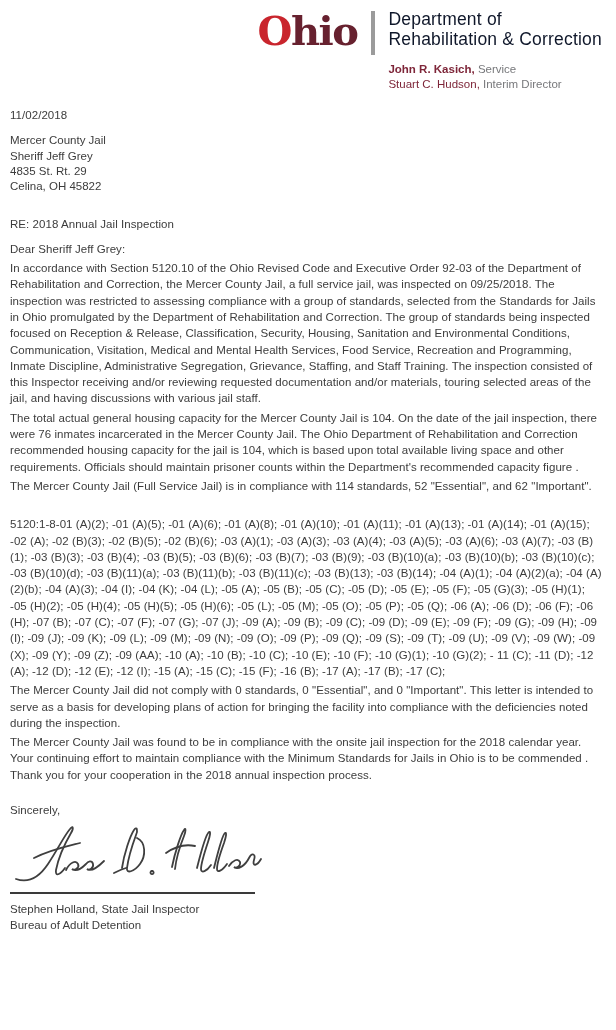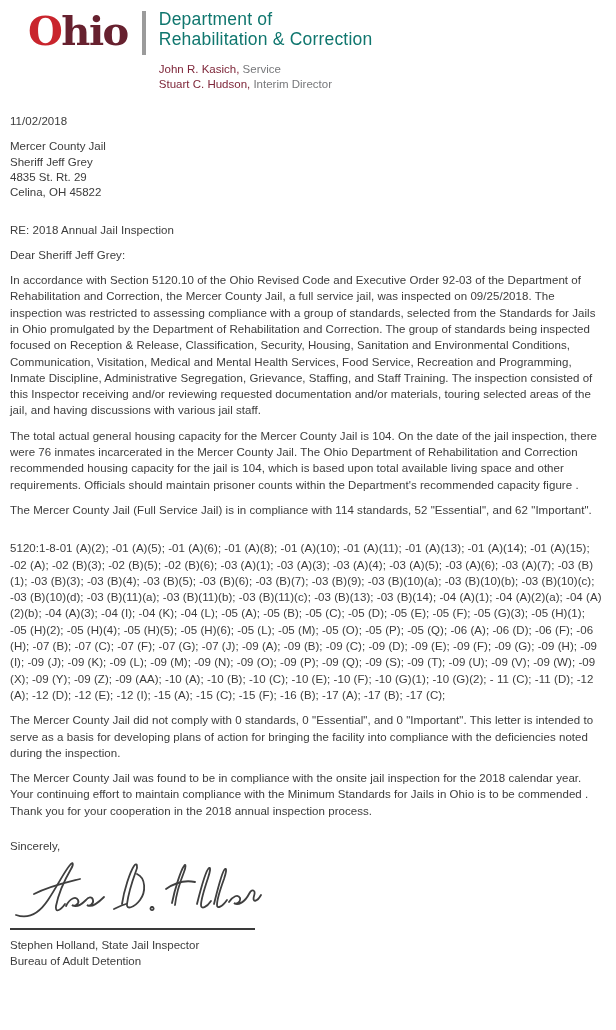--- a/index.html
+++ b/index.html
@@ -8,42 +8,42 @@
     width:616px; height:1030px;
     margin:0 auto;
     background:#ffffff;
     overflow:hidden;
     font-family:"Liberation Sans", sans-serif;
     color:#3c3c3c;
     box-sizing:border-box;
     padding:8px 14px 0 10px;
   }
   
-  .letterhead { display:flex; align-items:flex-start; padding-left:18px; margin-bottom:22px; }
+  .letterhead { display:flex; align-items:flex-start; padding-left:18px; margin-bottom:16px;justify-content:flex-end; }
   .logo-word {
     font-family:"DejaVu Serif", serif;
     font-weight:700; font-size:40px; line-height:46px; letter-spacing:-1.5px;
     white-space:nowrap;
   }
   .logo-o   { color:#c9252d; }
   .logo-hio { color:#67212f; }
   .lh-divider { width:4px; height:44px; background:#9b9b9b; margin:3px 13px 0 14px; flex:none; }
   .lh-right { padding-top:1px; }
-  .dept-line { font-size:17.5px; line-height:20px; color:#0f766e; letter-spacing:0.2px; }
+  .dept-line { font-size:17.5px; line-height:20px; color:#0f172a; letter-spacing:0.2px; }
   .officials { margin-top:13px; font-size:11.5px; line-height:14.5px; }
   .off-name  { color:#7e2639; }
-  .off-name.bold { font-weight:400; }
+  .off-name.bold { font-weight:700; }
   .off-title { color:#77787b; }
   
   .t { font-size:11.5px; line-height:16.3px; letter-spacing:0.05px; }
   .date-line { margin-bottom:10px; }
   .addr-line, .signer-line { line-height:15.3px; font-size:11.5px; }
   .subject-line { margin-top:22px; }
   .salutation-line { margin-top:8px; }
-  .para { margin-top:9px; text-align:left; }
+  .para { margin-top:3px; text-align:left; }
   .para.codes { margin-top:22px; }
   .closing-line { margin-top:19px; }
   .sig-wrap { margin-top:4px; height:66px; }
   .sig-rule { width:245px; border:none; border-top:2px solid #3a3a3a; margin:4px 0 8px 0; }
 </style>
 </head>
 <body>
 
 <div class="page">
 

